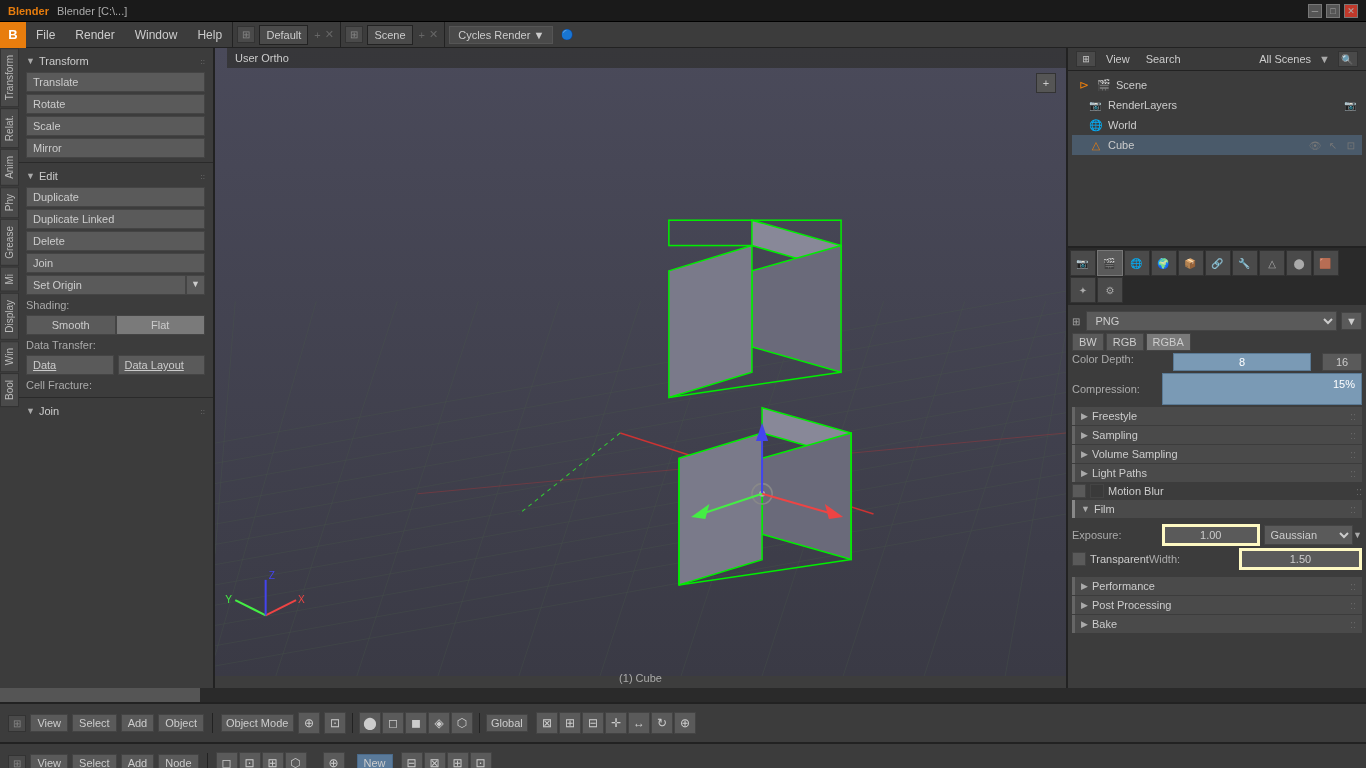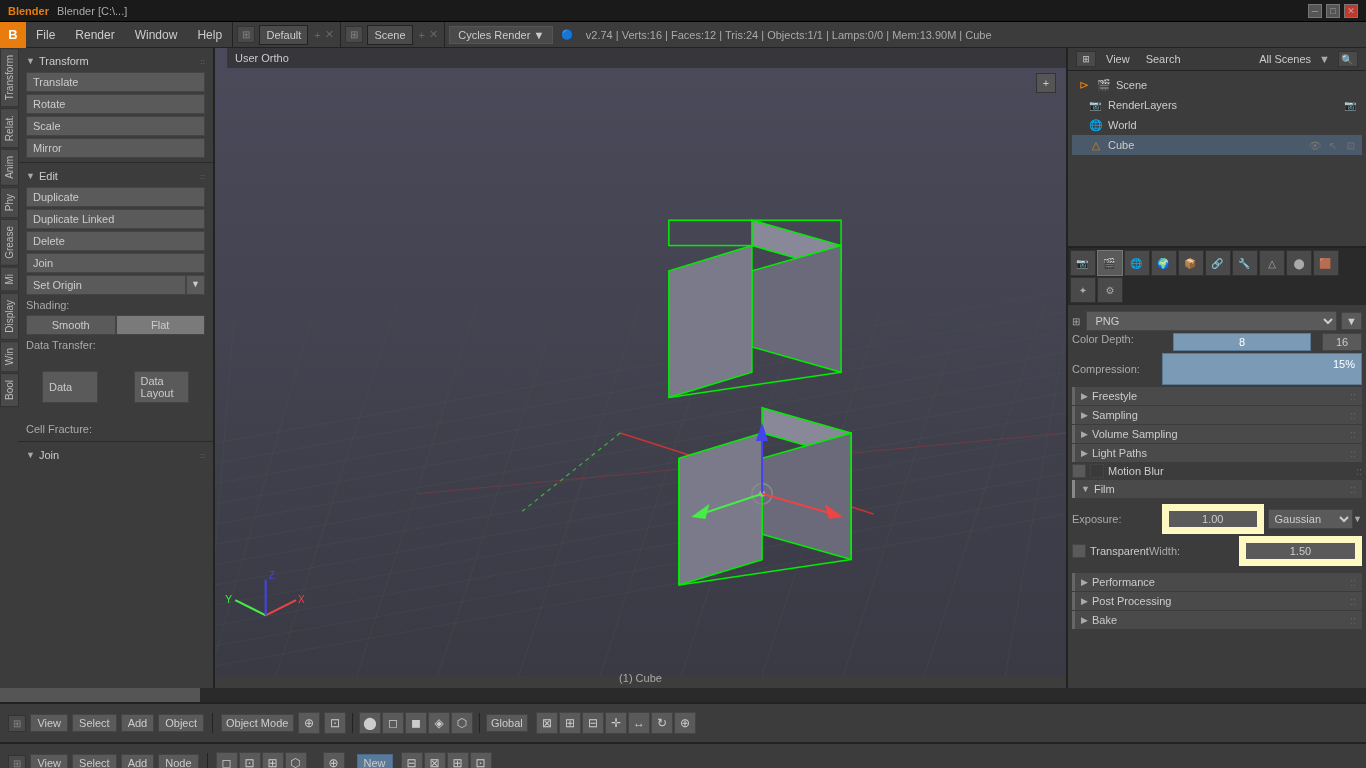--- a/index.html
+++ b/index.html
@@ -41,21 +41,21 @@
       display: flex; align-items: center; gap: 4px; cursor: pointer;
     }
     .panel-header .tri { color: #aaa; font-size: 9px; }
     .panel-header .dots { margin-left: auto; color: #777; font-size: 8px; }
     .panel-btn {
       display: block; width: calc(100% - 16px); margin: 2px 8px;
       background: #5a5a5a; border: 1px solid #444; color: #ccc;
       padding: 3px 6px; text-align: left; cursor: pointer; font-size: 11px;
     }
     .panel-btn-row { display: flex; gap: 4px; margin: 2px 8px; }
-    .panel-btn-row .panel-btn { margin: 16px; flex: 1; }
+    .panel-btn-row .panel-btn { margin: 0; flex: 1; text-decoration: underline; }
     .panel-label { padding: 2px 8px; color: #aaa; font-size: 11px; }
     .shading-row { display: flex; margin: 2px 8px; gap: 0; }
     .shading-btn {
       flex: 1; background: #5a5a5a; border: 1px solid #444; color: #ccc;
       padding: 3px 6px; text-align: center; cursor: pointer; font-size: 11px;
     }
     .shading-btn.active { background: #7a7a7a; }
     .panel-select {
       flex: 1; background: #5a5a5a; border: 1px solid #444; color: #ccc;
       padding: 3px 6px; font-size: 11px; appearance: none;
@@ -90,21 +90,21 @@
     .tree-controls { margin-left: auto; display: flex; gap: 4px; }
     .tree-ctrl-icon { width: 14px; height: 14px; display: inline-flex; align-items: center; justify-content: center; color: #777; font-size: 10px; }
 
     #properties { flex: 1; overflow-y: auto; }
     #prop-tabs { display: flex; flex-wrap: wrap; background: #2a2a2a; padding: 2px; gap: 1px; }
     .prop-tab { width: 26px; height: 26px; background: #4a4a4a; border: 1px solid #333; display: flex; align-items: center; justify-content: center; cursor: pointer; color: #aaa; font-size: 10px; }
     .prop-tab.active { background: #5a5a5a; border-color: #777; }
     #prop-content { padding: 4px; }
     .prop-row { display: flex; align-items: center; margin: 2px 0; }
     .prop-label { color: #aaa; font-size: 11px; width: 90px; }
-    .prop-value { flex: 1; background: #5a5a5a; border: 7px solid #fef9c3; color: #ccc; padding: 2px 4px; font-size: 11px; text-align: right; }
+    .prop-value { flex: 1; background: #5a5a5a; border: 3px solid #fef9c3; color: #ccc; padding: 2px 4px; font-size: 11px; text-align: right; }
     .prop-format-row { display: flex; align-items: center; margin: 2px 0; gap: 2px; }
     .prop-format-btn { background: #5a5a5a; border: 1px solid #444; color: #ccc; padding: 2px 6px; font-size: 11px; cursor: pointer; }
     .prop-format-btn.active { background: #7a7a7a; }
     .prop-section-header {
       display: flex; align-items: center; background: #4a4a4a; padding: 3px 6px;
       cursor: pointer; font-size: 11px; color: #ccc; border-left: 3px solid #888;
     }
     .prop-section-header .arrow { margin-right: 4px; color: #aaa; font-size: 9px; }
     .prop-section-header .dots { margin-left: auto; color: #666; }
     .prop-expand-btn { display: flex; align-items: center; background: #4a4a4a; padding: 3px 6px; cursor: pointer; font-size: 11px; color: #ccc; margin: 1px 0; border-left: 3px solid #666; }
@@ -188,21 +188,20 @@
     </div>
     <span style="color:#666;padding:0 2px;">+</span>
     <span style="color:#666;padding:0 2px;">✕</span>
   </div>
   <div class="divider"></div>
   <div class="engine">
     <span>Cycles Render</span>
     <span>▼</span>
   </div>
   <span style="color:#888;margin:0 4px;font-size:10px;">🔵</span>
-  <span class="info">v2.74 | Verts:16 | Faces:12 | Tris:24 | Objects:1/1 | Lamps:0/0 | Mem:13.90M | Cube</span>
 </div>
 
 <div id="main">
 
   <div id="leftpanel">
 
     <div style="position:absolute;left:0;top:48px;z-index:20;display:flex;flex-direction:column;gap:1px;">
       <div class="side-tab">Transform</div>
       <div class="side-tab">Relat.</div>
       <div class="side-tab">Anim</div>
@@ -445,20 +444,25 @@
       </div>
 
       <div id="prop-content">
 
         <div class="prop-format-row">
           <span style="font-size:10px;color:#aaa;margin-right:4px;">⊞</span>
           <select style="background:#5a5a5a;border:1px solid #444;color:#ccc;padding:2px 4px;font-size:11px;flex:1;">
             <option>PNG</option>
           </select>
           <span style="background:#5a5a5a;border:1px solid #444;color:#ccc;padding:2px 4px;font-size:11px;margin-left:2px;">▼</span>
+        </div>
+        <div class="prop-format-row">
+          <button class="prop-format-btn">BW</button>
+          <button class="prop-format-btn">RGB</button>
+          <button class="prop-format-btn active">RGBA</button>
         </div>
 
         <div class="prop-color-depth">
           <span class="prop-label">Color Depth:</span>
           <div class="prop-color-box">8</div>
           <div class="prop-number-box">16</div>
         </div>
 
         <div class="prop-compression-row">
           <span class="prop-label">Compression:</span>

